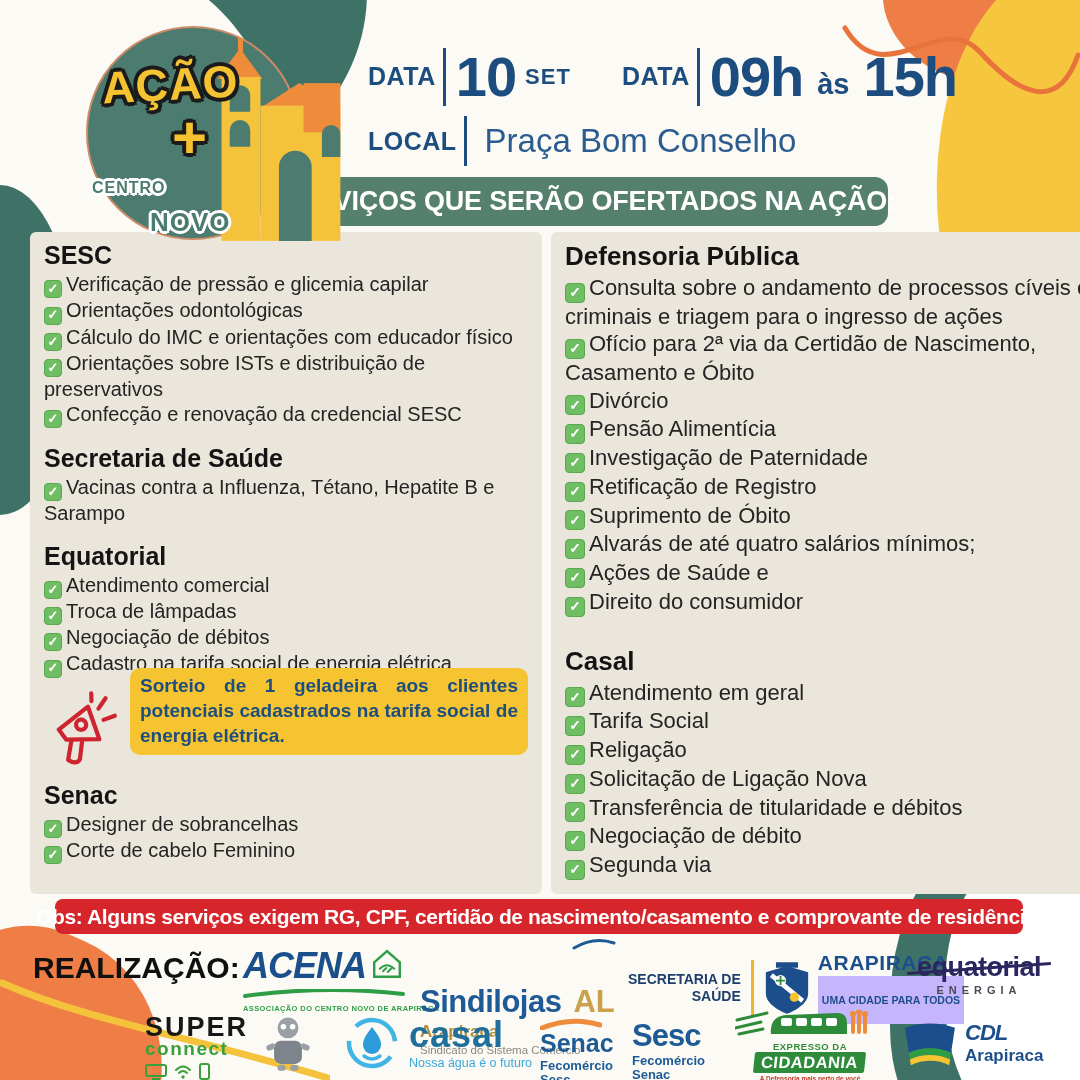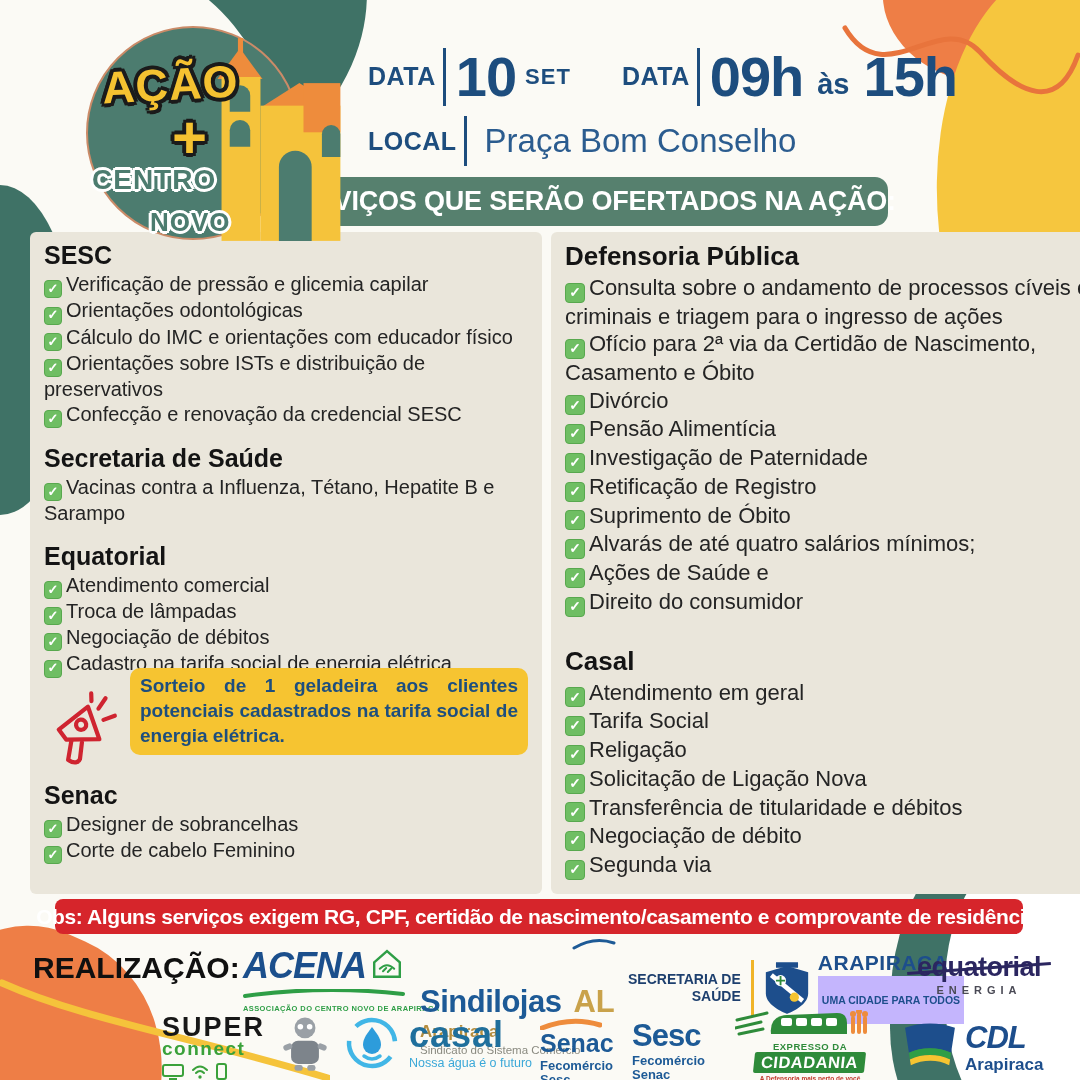--- a/index.html
+++ b/index.html
@@ -29,21 +29,21 @@
   .logo{position:absolute;left:86px;top:26px;width:214px;height:214px;z-index:3;}
   .logo-circle{position:absolute;left:0;top:0;width:214px;height:214px;border-radius:50%;
                background:#4C7C6F;border:2px solid #CB8B68;box-sizing:border-box;}
   .logo-txt{position:absolute;font-weight:900;line-height:1;white-space:nowrap;}
   .t-acao{left:16px;top:36px;font-size:45px;color:#F5C231;letter-spacing:1px;transform:rotate(-3deg);
           text-shadow:-3px -3px 0 #1b1b1b,3px -3px 0 #1b1b1b,-3px 3px 0 #1b1b1b,3px 3px 0 #1b1b1b,
                       0 4px 0 #1b1b1b,0 -4px 0 #1b1b1b,4px 0 0 #1b1b1b,-4px 0 0 #1b1b1b;}
   .t-plus{left:86px;top:82px;font-size:60px;color:#F5C231;
           text-shadow:-3px -3px 0 #1b1b1b,3px -3px 0 #1b1b1b,-3px 3px 0 #1b1b1b,3px 3px 0 #1b1b1b,
                       0 4px 0 #1b1b1b,0 -4px 0 #1b1b1b,4px 0 0 #1b1b1b,-4px 0 0 #1b1b1b;}
-  .t-centro{left:6px;top:140px;font-size:28px;color:#4C7C6F;letter-spacing:1px;
+  .t-centro{left:6px;top:154px;font-size:16px;color:#4C7C6F;letter-spacing:1px;
             text-shadow:-2px -2px 0 #fff,2px -2px 0 #fff,-2px 2px 0 #fff,2px 2px 0 #fff,
                         0 3px 0 #fff,0 -3px 0 #fff,3px 0 0 #fff,-3px 0 0 #fff;}
   .t-novo{left:64px;top:183px;font-size:26px;color:#4C7C6F;letter-spacing:1px;
           text-shadow:-2px -2px 0 #fff,2px -2px 0 #fff,-2px 2px 0 #fff,2px 2px 0 #fff,
                       0 3px 0 #fff,0 -3px 0 #fff,3px 0 0 #fff,-3px 0 0 #fff;}
   .church{position:absolute;left:112px;top:10px;}
 
   
   .hdr-row{position:absolute;display:flex;align-items:center;color:#1D4D7E;z-index:2;}
   .lbl{font-weight:800;font-size:25px;letter-spacing:.5px;}
@@ -114,21 +114,21 @@
   .senac-name{font-size:25px;font-weight:800;color:#1D5A96;line-height:1;margin-top:-3px;}
   .fec-sub{font-size:13px;font-weight:700;color:#1D5A96;margin-top:3px;line-height:14px;}
   .sesc-name{font-size:31px;font-weight:800;color:#1D5A96;letter-spacing:-1px;line-height:1;}
   
   .exp-wrap{width:150px;text-align:center;}
   .exp-l1{font-size:9.5px;font-weight:900;color:#2E8B3A;margin-top:1px;letter-spacing:.5px;}
   .exp-l2{display:inline-block;font-size:16.5px;font-weight:900;color:#fff;background:#2E8B3A;
           padding:1px 7px;transform:skewX(-6deg);letter-spacing:.5px;border-radius:2px;}
   .exp-tag{font-size:6.5px;font-weight:700;color:#C0392B;margin-top:2px;}
   
-  .cdl-name{font-size:31px;font-weight:900;font-style:italic;color:#1D4E8C;letter-spacing:-1px;line-height:1;}
+  .cdl-name{font-size:22px;font-weight:900;font-style:italic;color:#1D4E8C;letter-spacing:-1px;line-height:1;}
   .cdl-sub{font-size:17px;font-weight:800;color:#1D4E8C;margin-top:2px;}
 </style>
 </head>
 <body>
 
 <div class="page">
 
   <div class="blob b-tl-teal"></div>
   <div class="blob b-tl-white"></div>
   <div class="blob b-left-teal"></div>
@@ -298,21 +298,21 @@
       <div class="arap-name">ARAPIRACA</div>
       <div class="arap-chip">UMA CIDADE PARA TODOS</div>
     </div>
   </div>
 
   <div class="logo-box" style="left:903px;top:954px;width:152px;text-align:center;">
     <span class="eq-name"><span>equatorial</span><span class="eq-line"></span></span>
     <div class="eq-sub">ENERGIA</div>
   </div>
 
-  <div class="logo-box" style="left:162px;top:1014px;display:flex;gap:8px;">
+  <div class="logo-box" style="left:145px;top:1014px;display:flex;gap:8px;">
     <div>
       <div class="sup-name">SUPER</div>
       <div class="sup-sub">connect</div>
       <div class="sup-icons">
         <svg width="22" height="16" viewBox="0 0 22 16">
             <rect x="1" y="1" width="20" height="11" rx="2" fill="none" stroke="#3AA13A" stroke-width="2"></rect>
             <path d="M7 15 h8" stroke="#3AA13A" stroke-width="2"></path>
           </svg>
         <svg width="18" height="15" viewBox="0 0 18 15">
             <path d="M2 6 Q9 -1 16 6 M5 9 Q9 5 13 9" fill="none" stroke="#3AA13A" stroke-width="2" stroke-linecap="round"></path>

